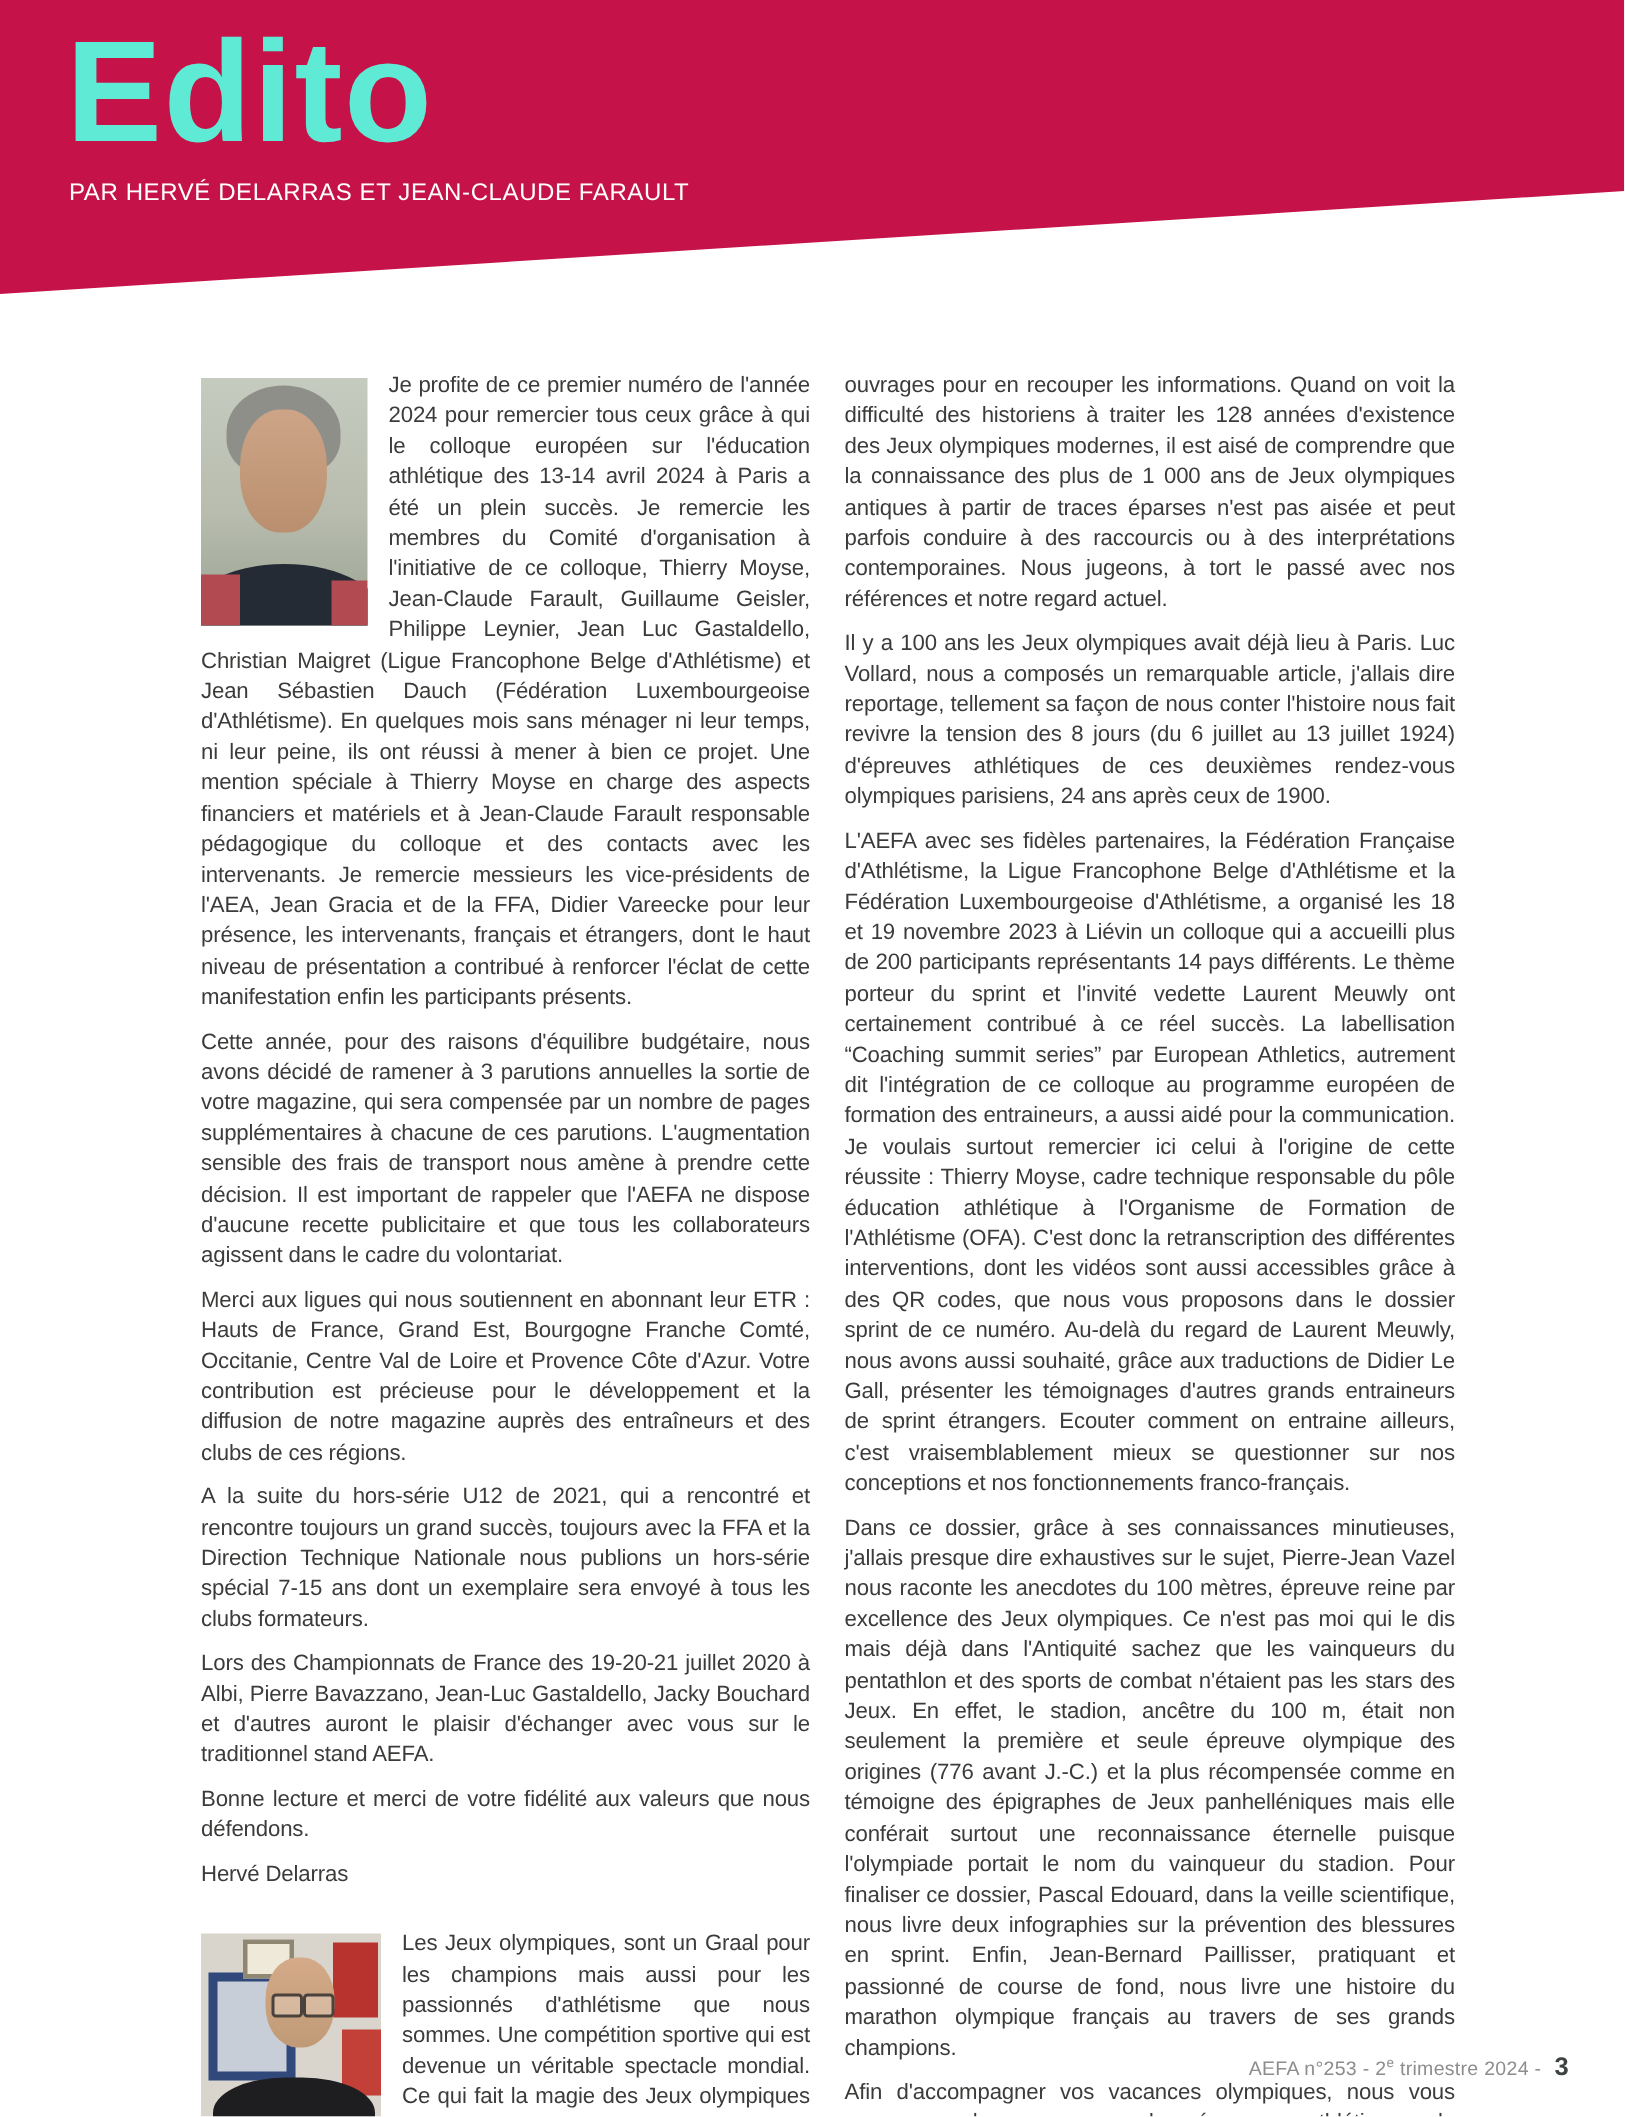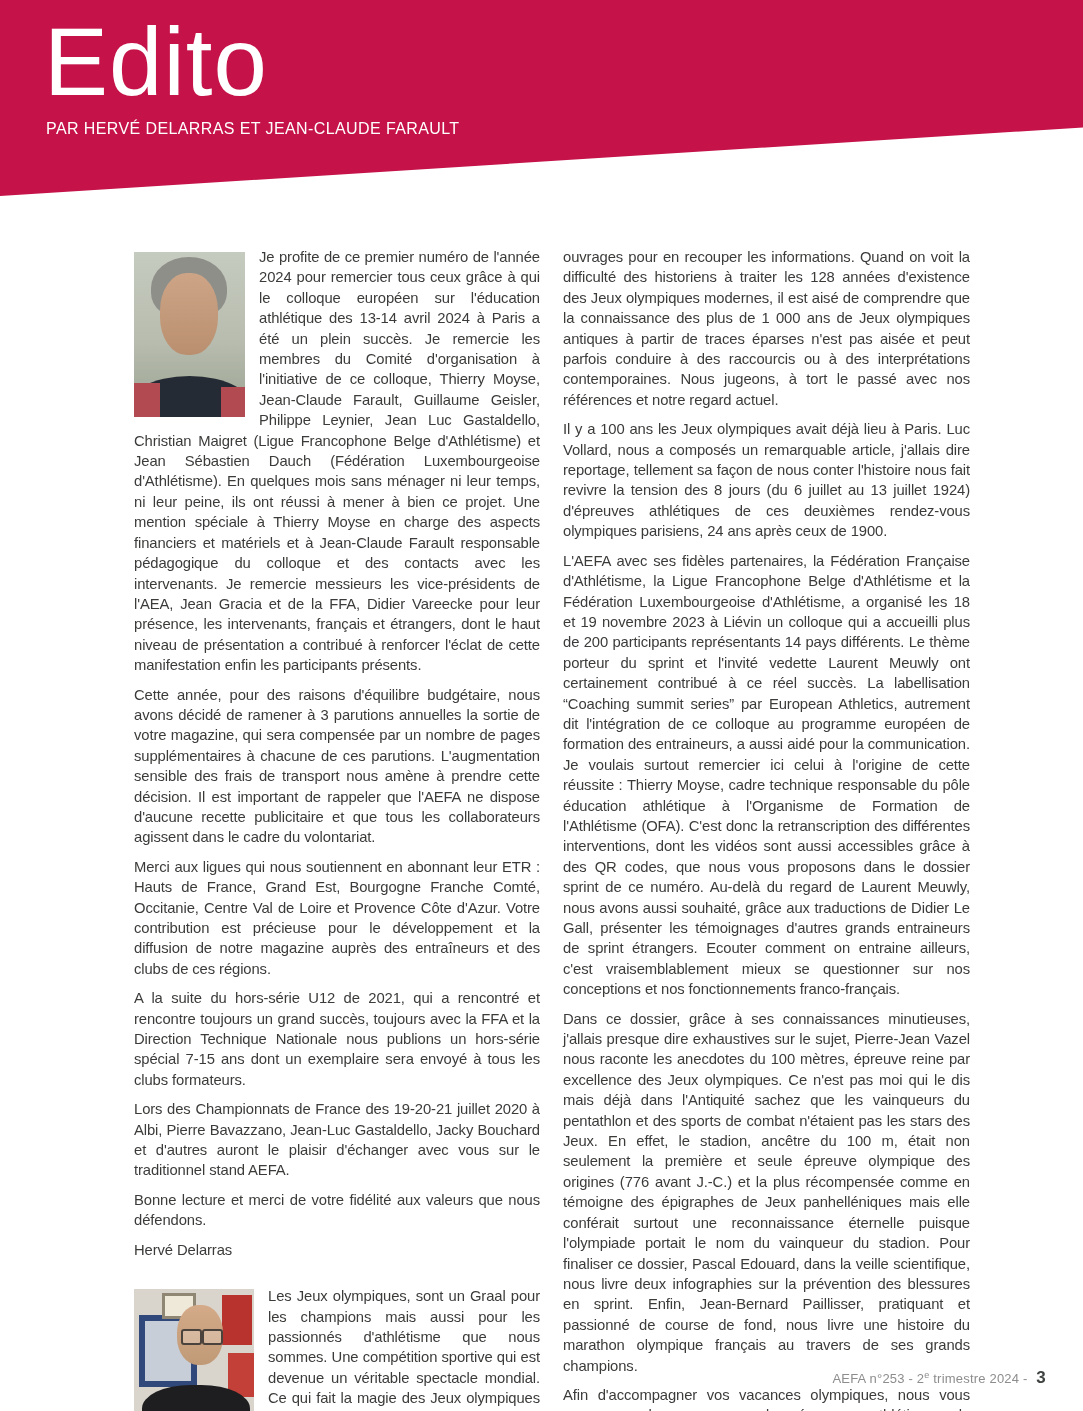--- a/index.html
+++ b/index.html
@@ -9,21 +9,21 @@
     font-family:"Liberation Sans", sans-serif; color:#3b3b3a;
   }
   
   .banner {
     position:absolute; left:0; top:0; width:1083px; height:196px;
     background:#c51349;
     clip-path:polygon(0 0, 100% 0, 100% 65%, 0 100%);
   }
   .banner-title {
     position:absolute; left:44px; top:14px;
-    font-size:96px; font-weight:400; color:#ffffff; letter-spacing:1px; line-height:1;text-align:right;
+    font-size:96px; font-weight:700; color:#5eead4; letter-spacing:1px; line-height:1;text-align:right;
   }
   .banner-subtitle {
     position:absolute; left:46px; top:120px;
     font-size:16px; font-weight:400; color:#ffffff; letter-spacing:0.4px;
   }
   
   .col {
     position:absolute; top:247px;
     font-size:14.8px; line-height:20.4px; letter-spacing:-0.1px;
     text-align:justify; hyphens:auto; -webkit-hyphens:auto;

